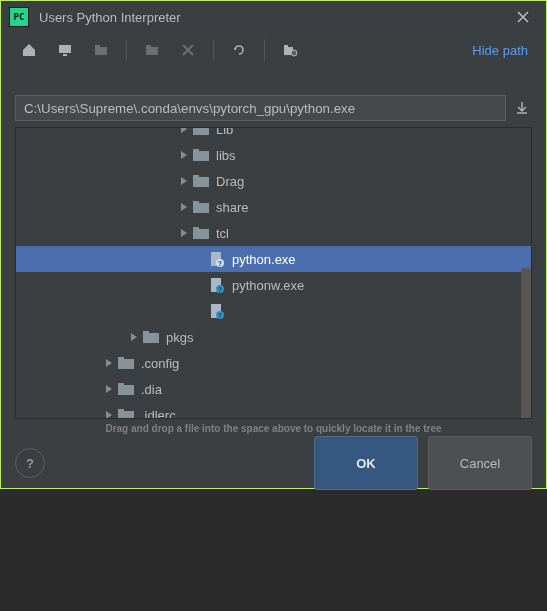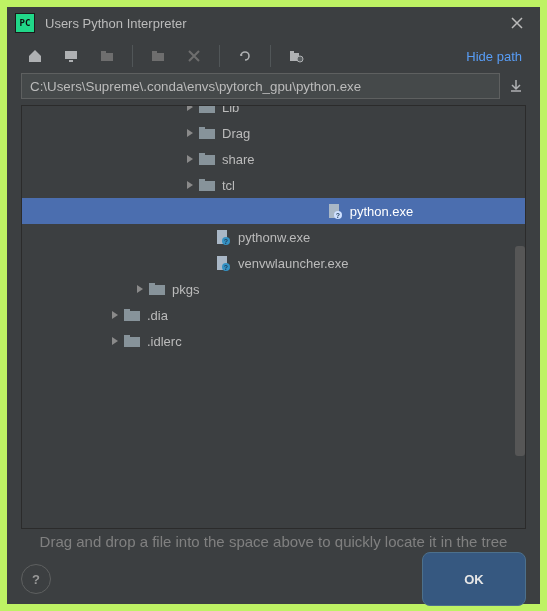--- a/index.html
+++ b/index.html
@@ -8,23 +8,23 @@
     width: 547px;
     height: 611px;
     overflow: hidden;
     background: #2b2b2b;
     font-family: "Segoe UI", Arial, sans-serif;
     font-size: 13px;
     color: #bbbbbb;
   }
   .window {
     width: 547px;
-    height: 611px;
+    height: 489px;
     background: #3c3f41;
-    border: 7px solid #bef264;
+    border: 1px solid #bef264;
     position: relative;
     display: flex;
     flex-direction: column;
     box-sizing: border-box;
   }
   
   .titlebar {
     height: 32px;
     display: flex;
     align-items: center;
@@ -80,20 +80,21 @@
     color: #589df6;
     padding-right: 4px;
   }
 
   
   .path-row {
     display: flex;
     align-items: center;
     padding: 0 14px 6px 14px;
     gap: 6px;
+    margin-top: 28px;
   }
   .path-input {
     flex: 1;
     height: 26px;
     background: #45494a;
     border: 1px solid #5e6060;
     color: #bbbbbb;
     padding: 0 8px;
     box-sizing: border-box;
   }
@@ -120,21 +121,20 @@
   .row {
     height: 26px;
     display: flex;
     align-items: center;
     box-sizing: border-box;
     position: relative;
   }
   .row.sel {
     background: #4b6eaf;
     color: #fff;
-    justify-content: center;
   }
   .arrow {
     width: 16px;
     display: flex; align-items:center; justify-content:center;
   }
   .arrow svg { fill: #8a8a8a; }
   .folder-ic {
     width: 18px;
     margin-right: 6px;
     display: flex; align-items:center; justify-content:center;
@@ -154,22 +154,23 @@
     width: 10px;
     height: 210px;
     background: #565656;
     border-radius: 3px;
   }
 
   
   .hint {
     text-align: center;
     color: #808080;
-    font-size: 15px;
+    font-size: 10px;
     padding: 4px 0 4px 0;
+    font-weight: bold;
   }
 
   
   .bottom {
     height: 50px;
     display: flex;
     align-items: center;
     padding: 0 14px;
     gap: 10px;
   }
@@ -180,21 +181,21 @@
     border-radius: 50%;
     display:flex; align-items:center; justify-content:center;
     color: #999;
     font-weight: bold;
   }
   .spacer { flex: 1; }
   .btn {
     height: 28px;
     min-width: 82px;
     border: 1px solid #5e6060;
-    border-radius: 8px;
+    border-radius: 3px;
     display:flex; align-items:center; justify-content:center;
     color: #bbb;
     background: #4c5052;
     padding: 12px 10px;
   }
   .btn.primary {
     background: #365880;
     border-color: #4c708c;
     color: #e6e6e6;
     font-weight: bold;
@@ -284,20 +285,35 @@
               <path d="M2 1 L8 5 L2 9 Z"></path>
             </svg>
           </div>
           <div class="folder-ic">
             <svg width="16" height="14">
               <rect x="0" y="3" width="16" height="10" fill="#87939a"></rect>
               <rect x="0" y="1" width="6" height="4" fill="#87939a"></rect>
             </svg>
           </div>
           <span class="label">Lib</span>
+        </div>
+        <div class="row">
+          <div style="width: 160px; flex: 0 0 160px;"></div>
+          <div class="arrow">
+            <svg width="10" height="10">
+              <path d="M2 1 L8 5 L2 9 Z"></path>
+            </svg>
+          </div>
+          <div class="folder-ic">
+            <svg width="16" height="14">
+              <rect x="0" y="3" width="16" height="10" fill="#87939a"></rect>
+              <rect x="0" y="1" width="6" height="4" fill="#87939a"></rect>
+            </svg>
+          </div>
+          <span class="label">libs</span>
         </div>
         <div class="row">
           <div style="width: 160px; flex: 0 0 160px;"></div>
           <div class="arrow">
             <svg width="10" height="10">
               <path d="M2 1 L8 5 L2 9 Z"></path>
             </svg>
           </div>
           <div class="folder-ic">
             <svg width="16" height="14">
@@ -364,36 +380,50 @@
         <div class="row">
           <div style="width: 176px; flex: 0 0 176px;"></div>
           <div class="arrow"></div>
           <div class="file-ic">
             <svg width="16" height="16">
               <rect x="2" y="1" width="10" height="14" fill="#a9b7c6"></rect>
               <circle cx="11" cy="12" r="4" fill="#3592c4"></circle>
               <text x="11" y="15" font-size="7" text-anchor="middle" fill="#1f3d5a" font-family="Arial" font-weight="bold">?</text>
             </svg>
           </div>
-          <span class="label">venvwlauncher.exe</span>
         </div>
         <div class="row">
           <div style="width: 110px; flex: 0 0 110px;"></div>
           <div class="arrow">
             <svg width="10" height="10">
               <path d="M2 1 L8 5 L2 9 Z"></path>
             </svg>
           </div>
           <div class="folder-ic">
             <svg width="16" height="14">
               <rect x="0" y="3" width="16" height="10" fill="#87939a"></rect>
               <rect x="0" y="1" width="6" height="4" fill="#87939a"></rect>
             </svg>
           </div>
           <span class="label">pkgs</span>
+        </div>
+        <div class="row">
+          <div style="width: 85px; flex: 0 0 85px;"></div>
+          <div class="arrow">
+            <svg width="10" height="10">
+              <path d="M2 1 L8 5 L2 9 Z"></path>
+            </svg>
+          </div>
+          <div class="folder-ic">
+            <svg width="16" height="14">
+              <rect x="0" y="3" width="16" height="10" fill="#87939a"></rect>
+              <rect x="0" y="1" width="6" height="4" fill="#87939a"></rect>
+            </svg>
+          </div>
+          <span class="label">.config</span>
         </div>
         <div class="row">
           <div style="width: 85px; flex: 0 0 85px;"></div>
           <div class="arrow">
             <svg width="10" height="10">
               <path d="M2 1 L8 5 L2 9 Z"></path>
             </svg>
           </div>
           <div class="folder-ic">
             <svg width="16" height="14">
@@ -421,14 +451,15 @@
       </div>
     <div class="scrollbar-thumb"></div>
   </div>
 
   <div class="hint">Drag and drop a file into the space above to quickly locate it in the tree</div>
 
   <div class="bottom">
     <div class="help-btn">?</div>
     <div class="spacer"></div>
     <div class="btn primary">OK</div>
+    <div class="btn">Cancel</div>
   </div>
 </div>
 
 </body></html>

